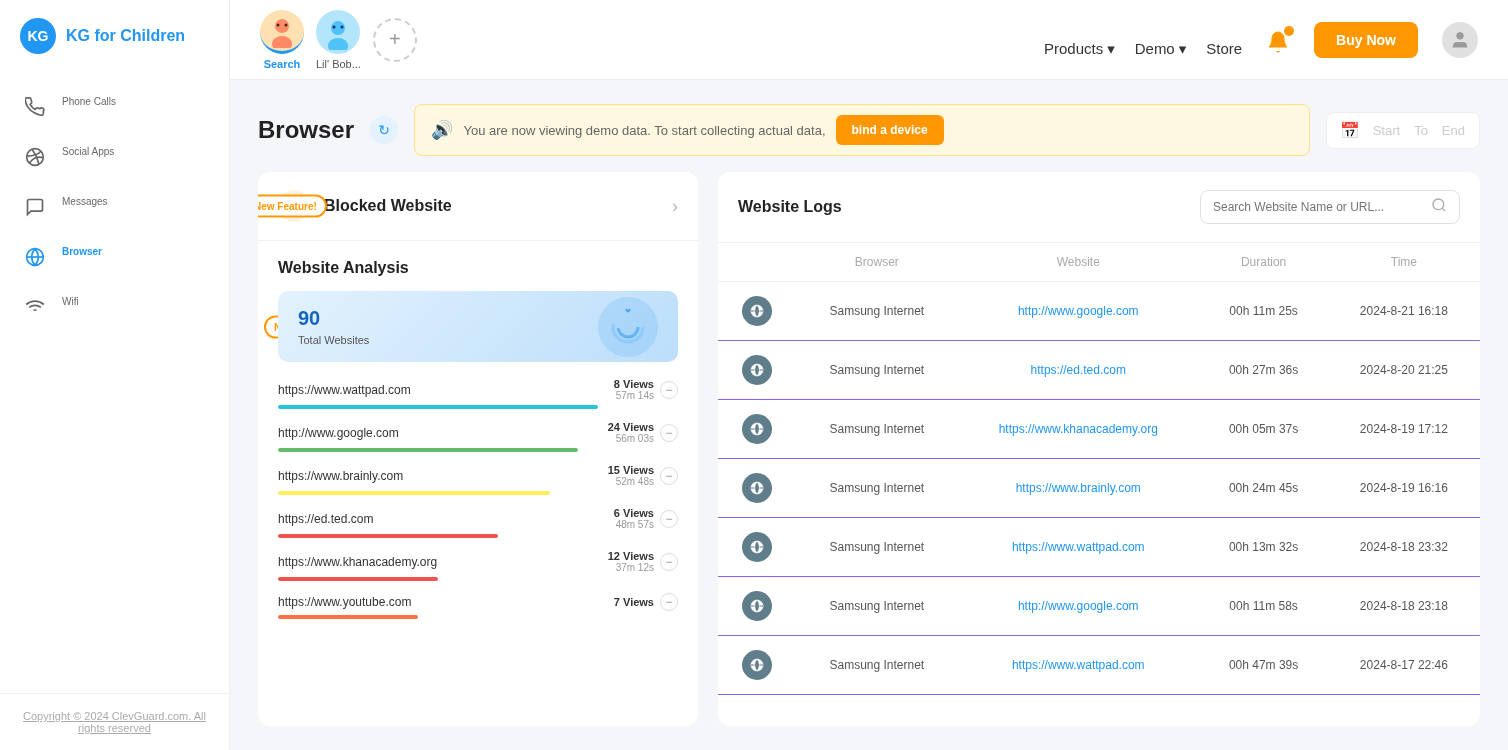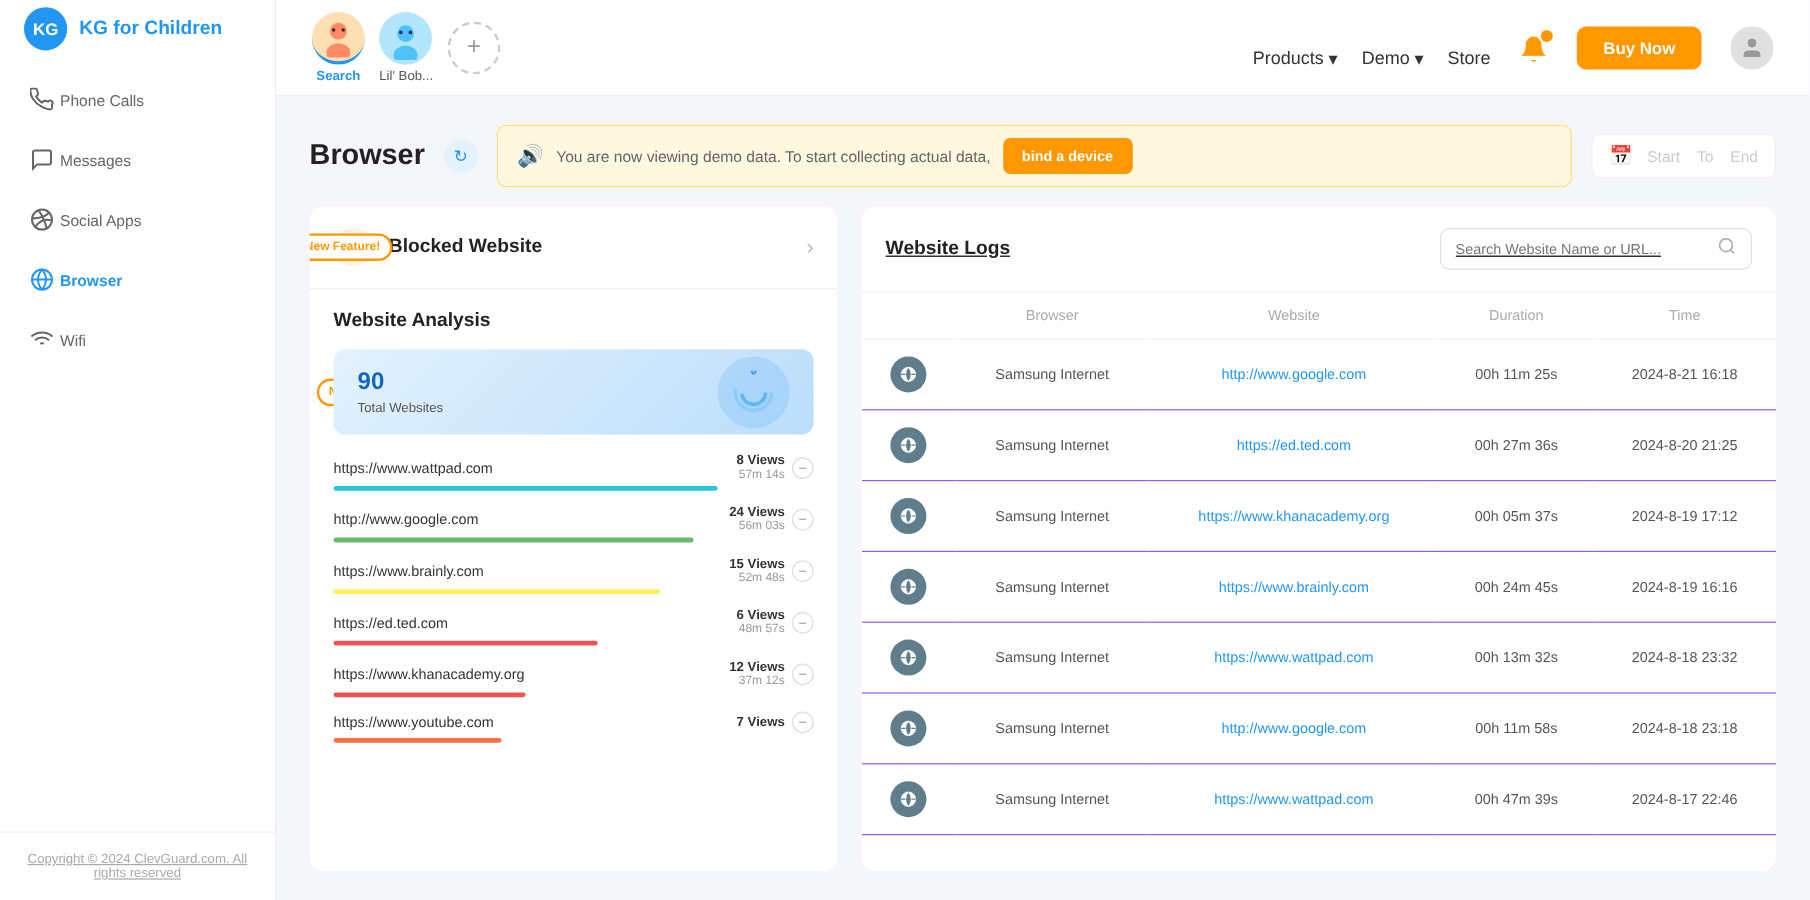--- a/index.html
+++ b/index.html
@@ -11,40 +11,40 @@
       background: #fff;
       display: flex;
       flex-direction: column;
       padding: 0;
       border-right: 1px solid #eee;
       flex-shrink: 0;
     }
     .logo-area {
       display: flex;
       align-items: center;
-      padding: 6px 20px;
+      padding: 18px 20px;
       gap: 10px;
     }
     .logo-icon {
       width: 36px; height: 36px;
       background: #2196f3;
       border-radius: 50%;
       display: flex; align-items: center; justify-content: center;
       color: #fff; font-weight: bold; font-size: 14px;
     }
     .logo-text { font-size: 16px; font-weight: 600; color: #222; }
     .logo-text span { color: #2196f3; }
 
     .sidebar-nav { display: flex; flex-direction: column; padding: 10px 0; flex: 1; }
     .sidebar-item {
-      display: flex; align-items: center; gap: 4px;
+      display: flex; gap: 16px;
       padding: 14px 24px;
       cursor: pointer;
       color: #666;
-      font-size: 13px;
+      font-size: 10px;
       border-radius: 0;
       transition: background 0.15s;
     }
     .sidebar-item.active { color: #2196f3; }
     .sidebar-item .icon { width: 22px; height: 22px; display: flex; align-items: center; justify-content: center; flex-shrink: 0; }
 
     .sidebar-footer {
       padding: 16px 20px;
       font-size: 11px;
       color: #aaa;
@@ -224,21 +224,21 @@
     .minus-btn { width: 18px; height: 18px; border-radius: 50%; border: 1px solid #ddd; background: #fff; display: flex; align-items: center; justify-content: center; font-size: 12px; color: #999; cursor: pointer; flex-shrink: 0; }
 
     
     .right-panel {
       flex: 1; background: #fff; border-radius: 12px;
       display: flex; flex-direction: column; overflow: hidden;
     }
 
     .logs-header {
       display: flex; align-items: center; justify-content: space-between;
-      padding: 18px 20px; border-bottom: 1px solid #f0f0f0; text-decoration: underline;
+      padding: 18px 20px; border-bottom: 1px solid #f0f0f0;
     }
     .logs-title { font-size: 16px; font-weight: 700; color: #222; }
     .search-box {
       display: flex; align-items: center;
       border: 1px solid #e0e0e0; border-radius: 8px;
       padding: 6px 12px; gap: 8px; width: 260px;
     }
     .search-box input {
       border: none; outline: none; font-size: 12px; color: #999;
       width: 100%; background: transparent;
@@ -275,33 +275,33 @@
       <span class="icon">
         <svg width="20" height="20" viewBox="0 0 24 24" fill="none" stroke="currentColor" stroke-width="2">
           <path d="M22 16.92v3a2 2 0 01-2.18 2 19.79 19.79 0 01-8.63-3.07A19.5 19.5 0 013.07 11.5 19.79 19.79 0 01.22 2.84 2 2 0 012.2 1h3a2 2 0 012 1.72 12.84 12.84 0 00.7 2.81 2 2 0 01-.45 2.11L6.09 8.91a16 16 0 006 6l1.27-1.27a2 2 0 012.11-.45 12.84 12.84 0 002.81.7A2 2 0 0122 16.92z"></path>
         </svg>
       </span>
       <span>Phone Calls</span>
     </div>
     <div class="sidebar-item">
       <span class="icon">
         <svg width="20" height="20" viewBox="0 0 24 24" fill="none" stroke="currentColor" stroke-width="2">
-          <path d="M21 15a2 2 0 01-2 2H7l-4 4V5a2 2 0 012-2h14a2 2 0 012 2z"></path>
-        </svg>
-      </span>
-      <span>Messages</span>
-    </div>
-    <div class="sidebar-item">
-      <span class="icon">
-        <svg width="20" height="20" viewBox="0 0 24 24" fill="none" stroke="currentColor" stroke-width="2">
           <circle cx="12" cy="12" r="10"></circle>
             <path d="M8.56 2.75c4.37 6.03 6.02 9.42 8.03 17.72m2.54-15.38c-3.72 4.35-8.94 5.66-16.88 5.85m19.5 1.9c-3.5-.93-6.63-.82-8.94 0-2.58.92-5.01 2.86-7.44 6.32"></path>
         </svg>
       </span>
       <span>Social Apps</span>
+    </div>
+    <div class="sidebar-item">
+      <span class="icon">
+        <svg width="20" height="20" viewBox="0 0 24 24" fill="none" stroke="currentColor" stroke-width="2">
+          <path d="M21 15a2 2 0 01-2 2H7l-4 4V5a2 2 0 012-2h14a2 2 0 012 2z"></path>
+        </svg>
+      </span>
+      <span>Messages</span>
     </div>
     <div class="sidebar-item active">
       <span class="icon" style="color:#2196f3">
         <svg width="20" height="20" viewBox="0 0 24 24" fill="none" stroke="#2196f3" stroke-width="2">
           <circle cx="12" cy="12" r="10"></circle>
             <line x1="2" y1="12" x2="22" y2="12"></line>
             <path d="M12 2a15.3 15.3 0 014 10 15.3 15.3 0 01-4 10 15.3 15.3 0 01-4-10 15.3 15.3 0 014-10z"></path>
         </svg>
       </span>
       <span style="color:#2196f3;font-weight:600">Browser</span>

